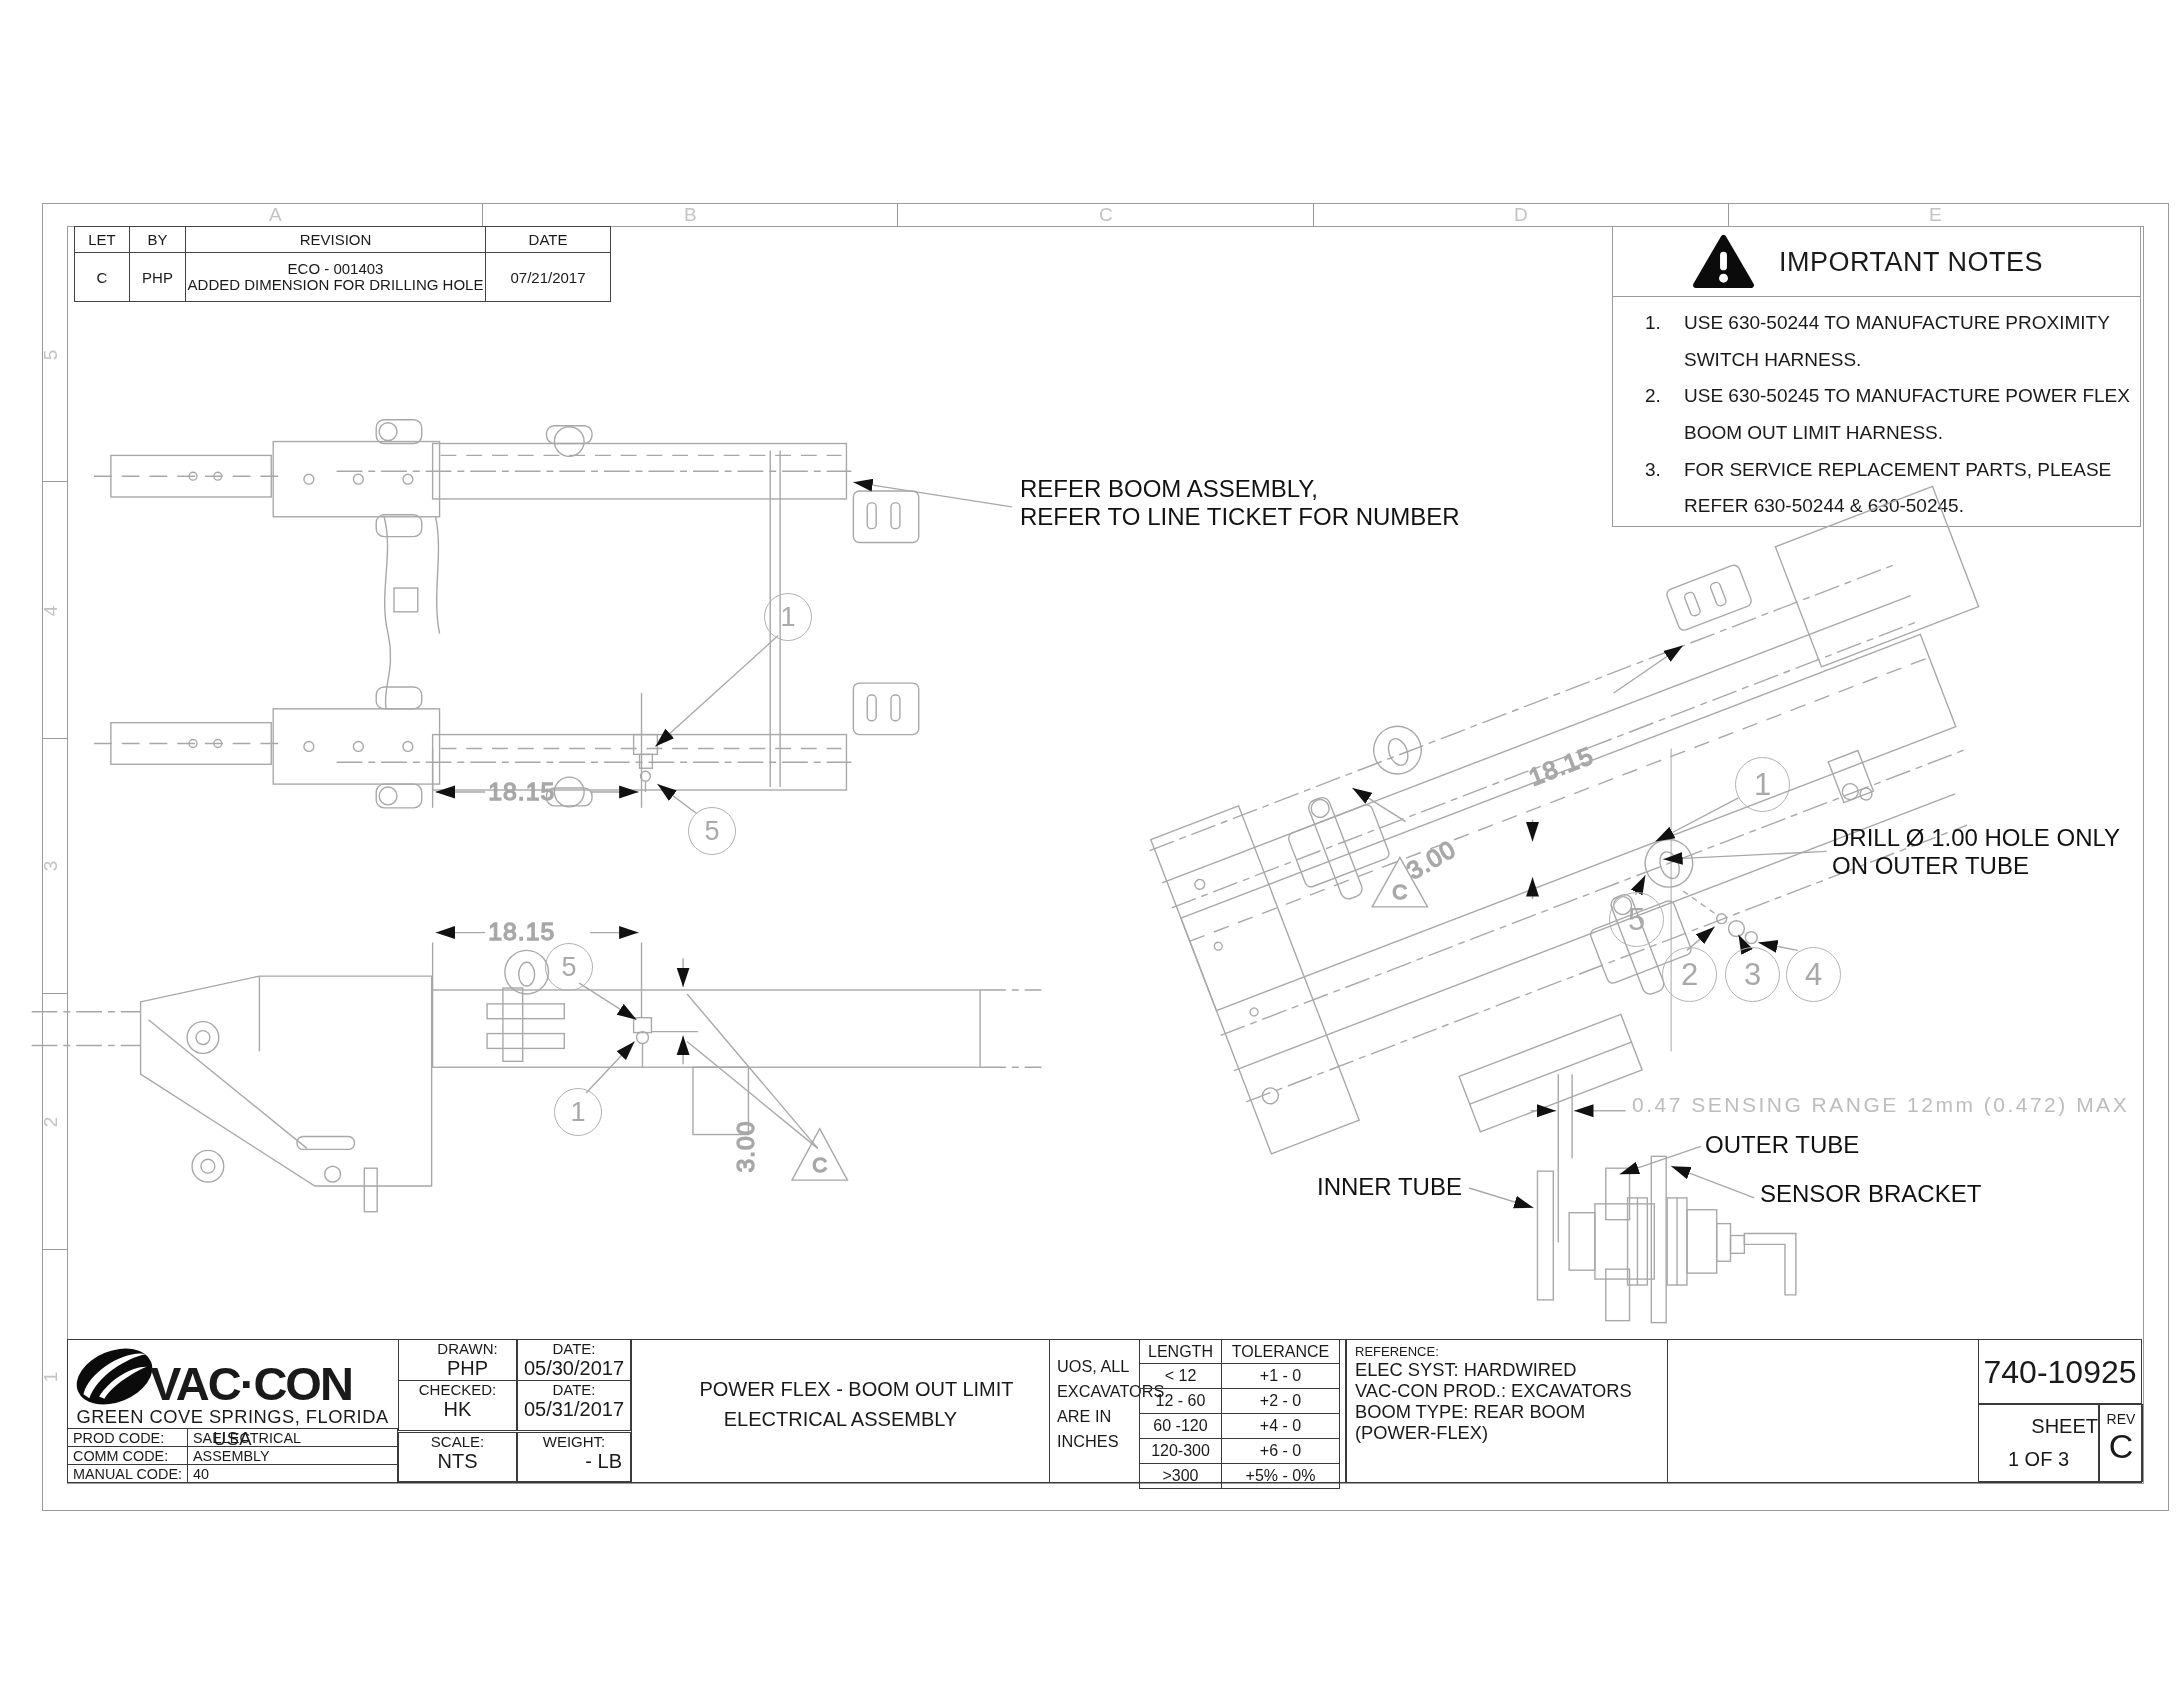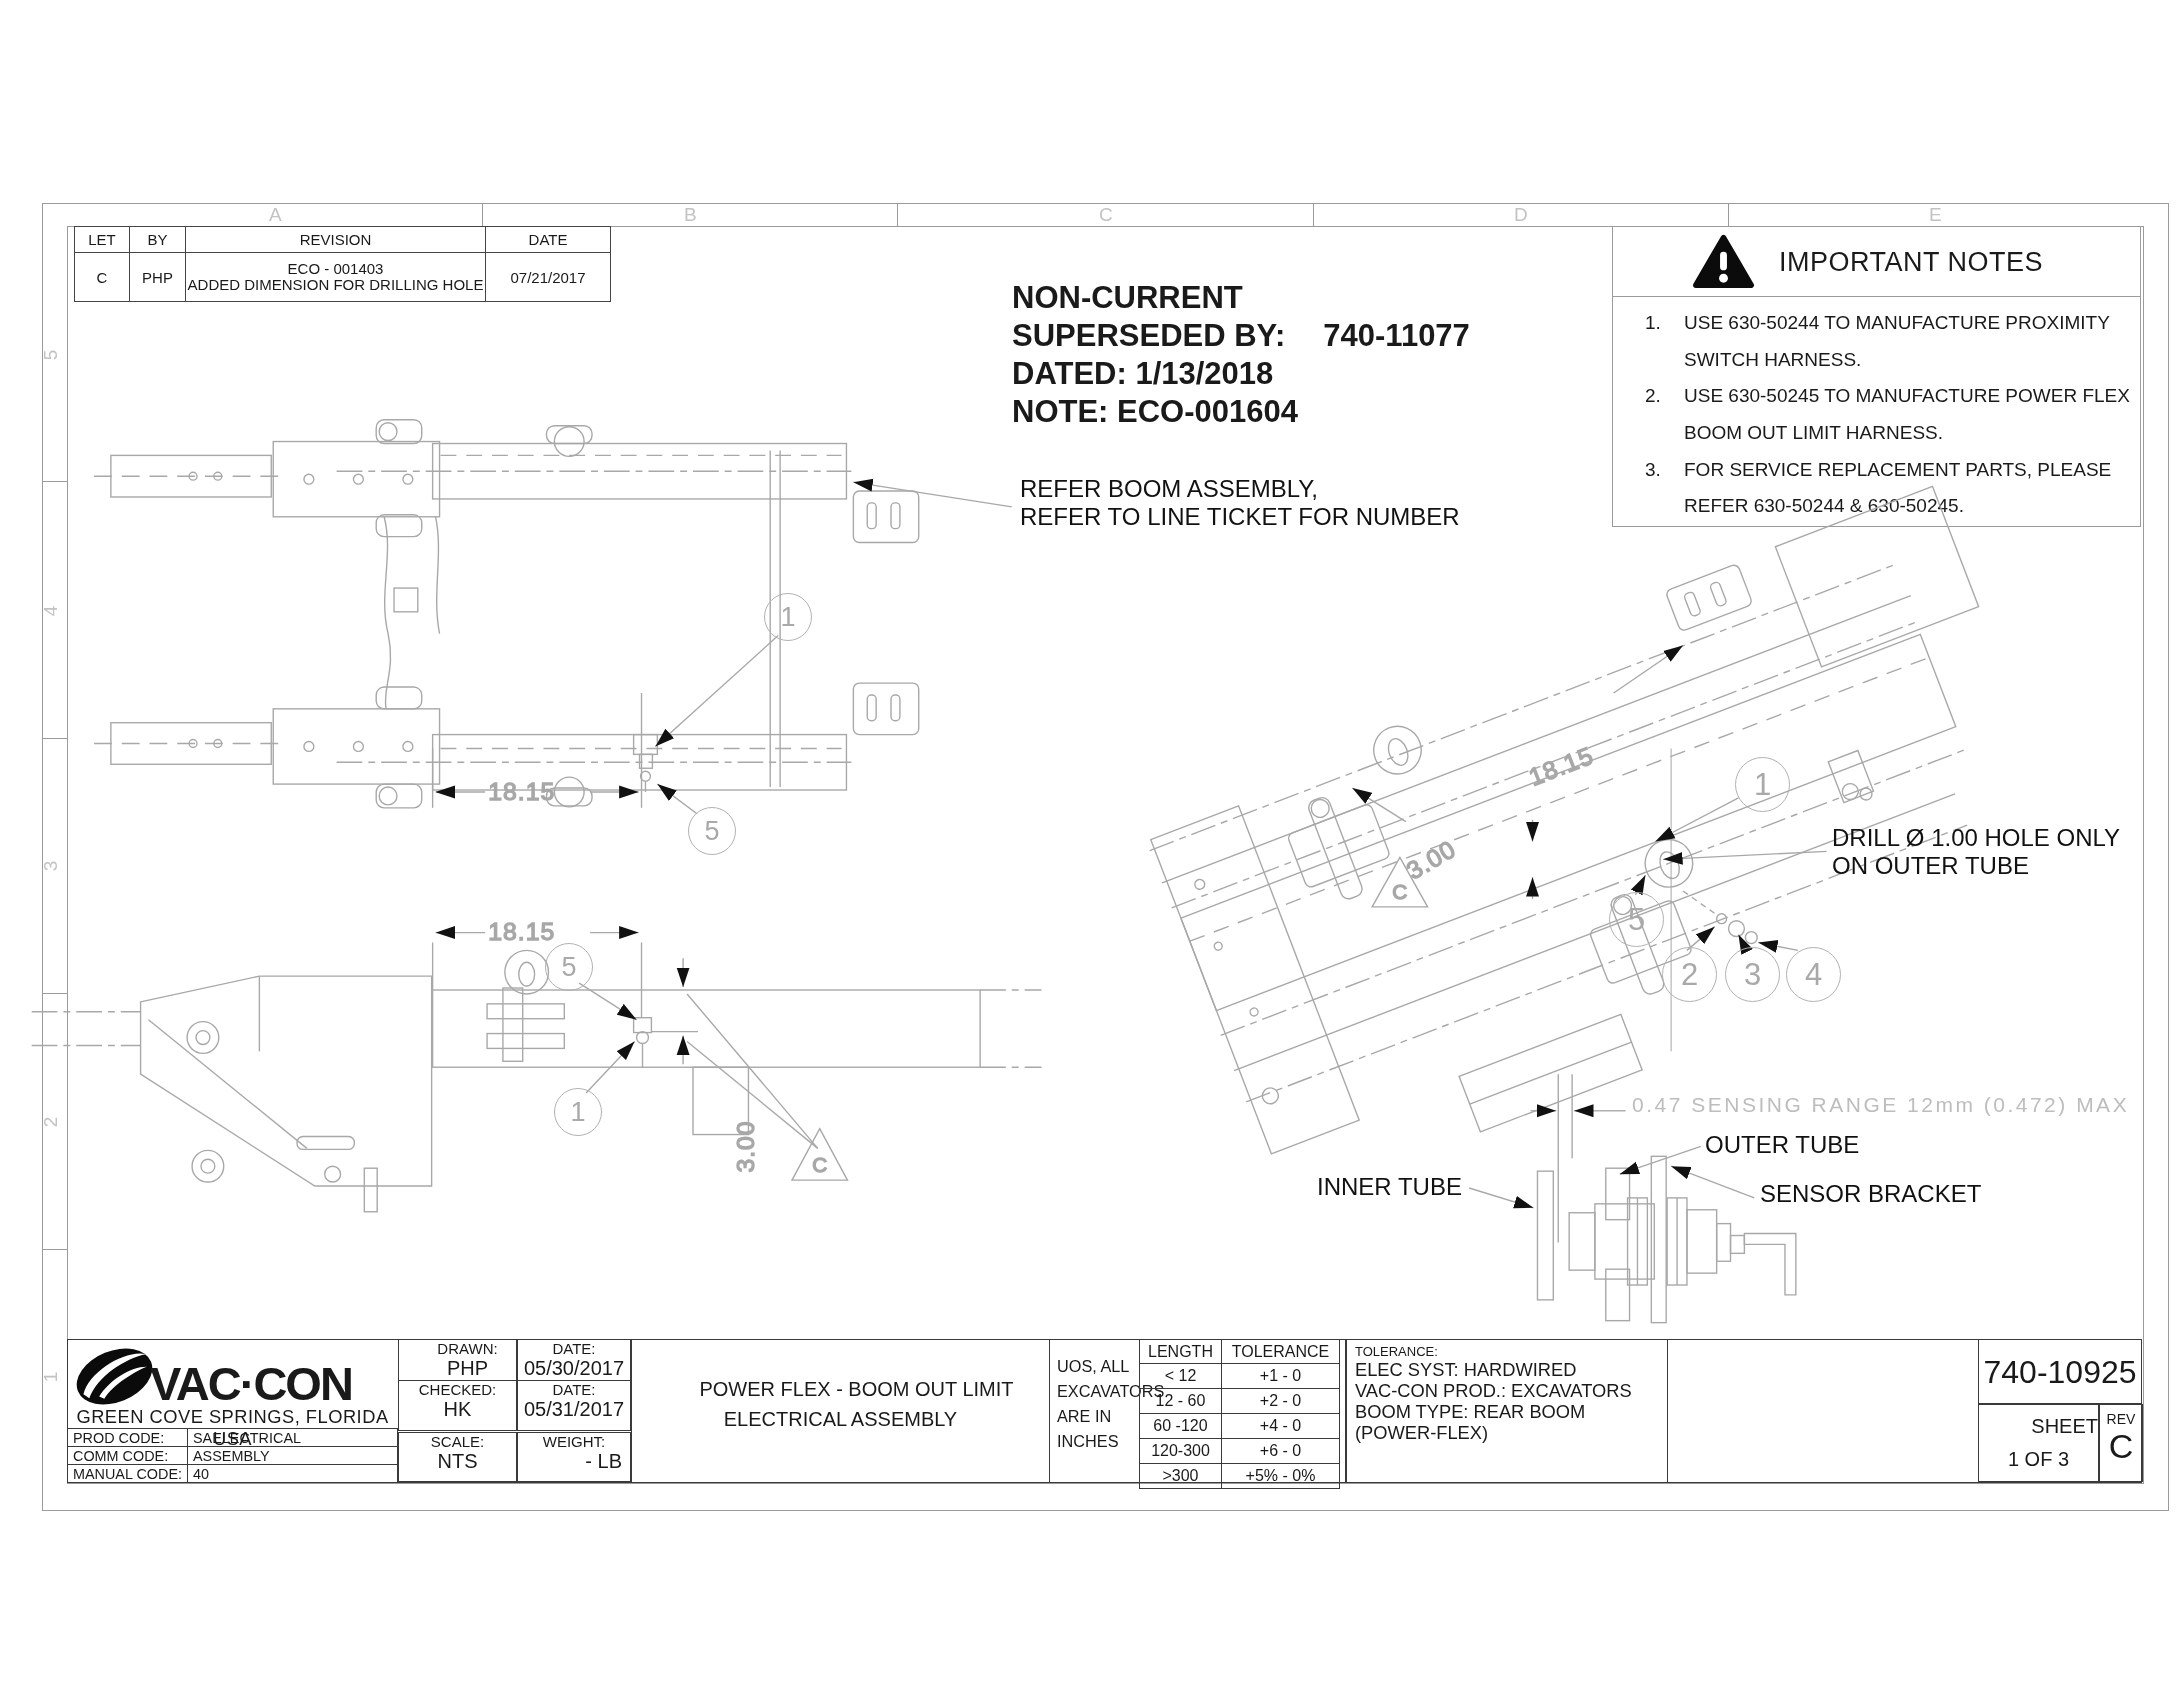--- a/index.html
+++ b/index.html
@@ -89,28 +89,20 @@
       <td>PHP</td>
       <td class="rt-small">
         <div>ECO - 001403</div>
         <div>ADDED DIMENSION FOR DRILLING HOLE</div>
       </td>
       <td>07/21/2017</td>
     </tr>
   </tbody>
     </table>
 
-  <div class="status">
-    <div>NON-CURRENT</div>
-    <div>
-      <span>SUPERSEDED BY:</span><span class="gap"></span><span>740-11077</span>
-    </div>
-    <div>DATED:  1/13/2018</div>
-    <div>NOTE: ECO-001604</div>
-  </div>
 
   <div class="notesbox">
     <div class="noteshead">
       <svg width="63" height="59" style="position:absolute;left:79px;top:6px;" viewBox="0 0 64 60">
         <path d="M32,5 L60,53 L4,53 Z" fill="#0b0b0b" stroke="#0b0b0b" stroke-width="6" stroke-linejoin="round"></path>
         <rect x="28.5" y="19" width="7" height="19" rx="3.5" fill="#ffffff"></rect>
         <circle cx="32" cy="46" r="4.5" fill="#ffffff"></circle>
       </svg>
       <div class="notestitle">IMPORTANT NOTES</div>
     </div>
@@ -425,21 +417,21 @@
       <td>+6 - 0</td>
     </tr>
     <tr>
       <td style="height:22px;">&gt;300</td>
       <td>+5% - 0%</td>
     </tr>
   </tbody>
     </table>
 
   <div class="tb" style="left:1346px;top:1339px;width:322px;height:144px;padding:4px 0 0 8px;">
-    <div class="ref-label">TOLERANCE:</div>
+    <div class="ref-label">REFERENCE:</div>
     <div class="ref-line">ELEC SYST: HARDWIRED</div>
     <div class="ref-line">VAC-CON PROD.: EXCAVATORS</div>
     <div class="ref-line">BOOM TYPE: REAR BOOM</div>
     <div class="ref-line">(POWER-FLEX)</div>
   </div>
 
 
   <div class="tb" style="left:1978px;top:1339px;width:164px;height:65px;">
     <div style="text-align:center;font-size:32px;margin-top:14px;">740-10925</div>
   </div>

